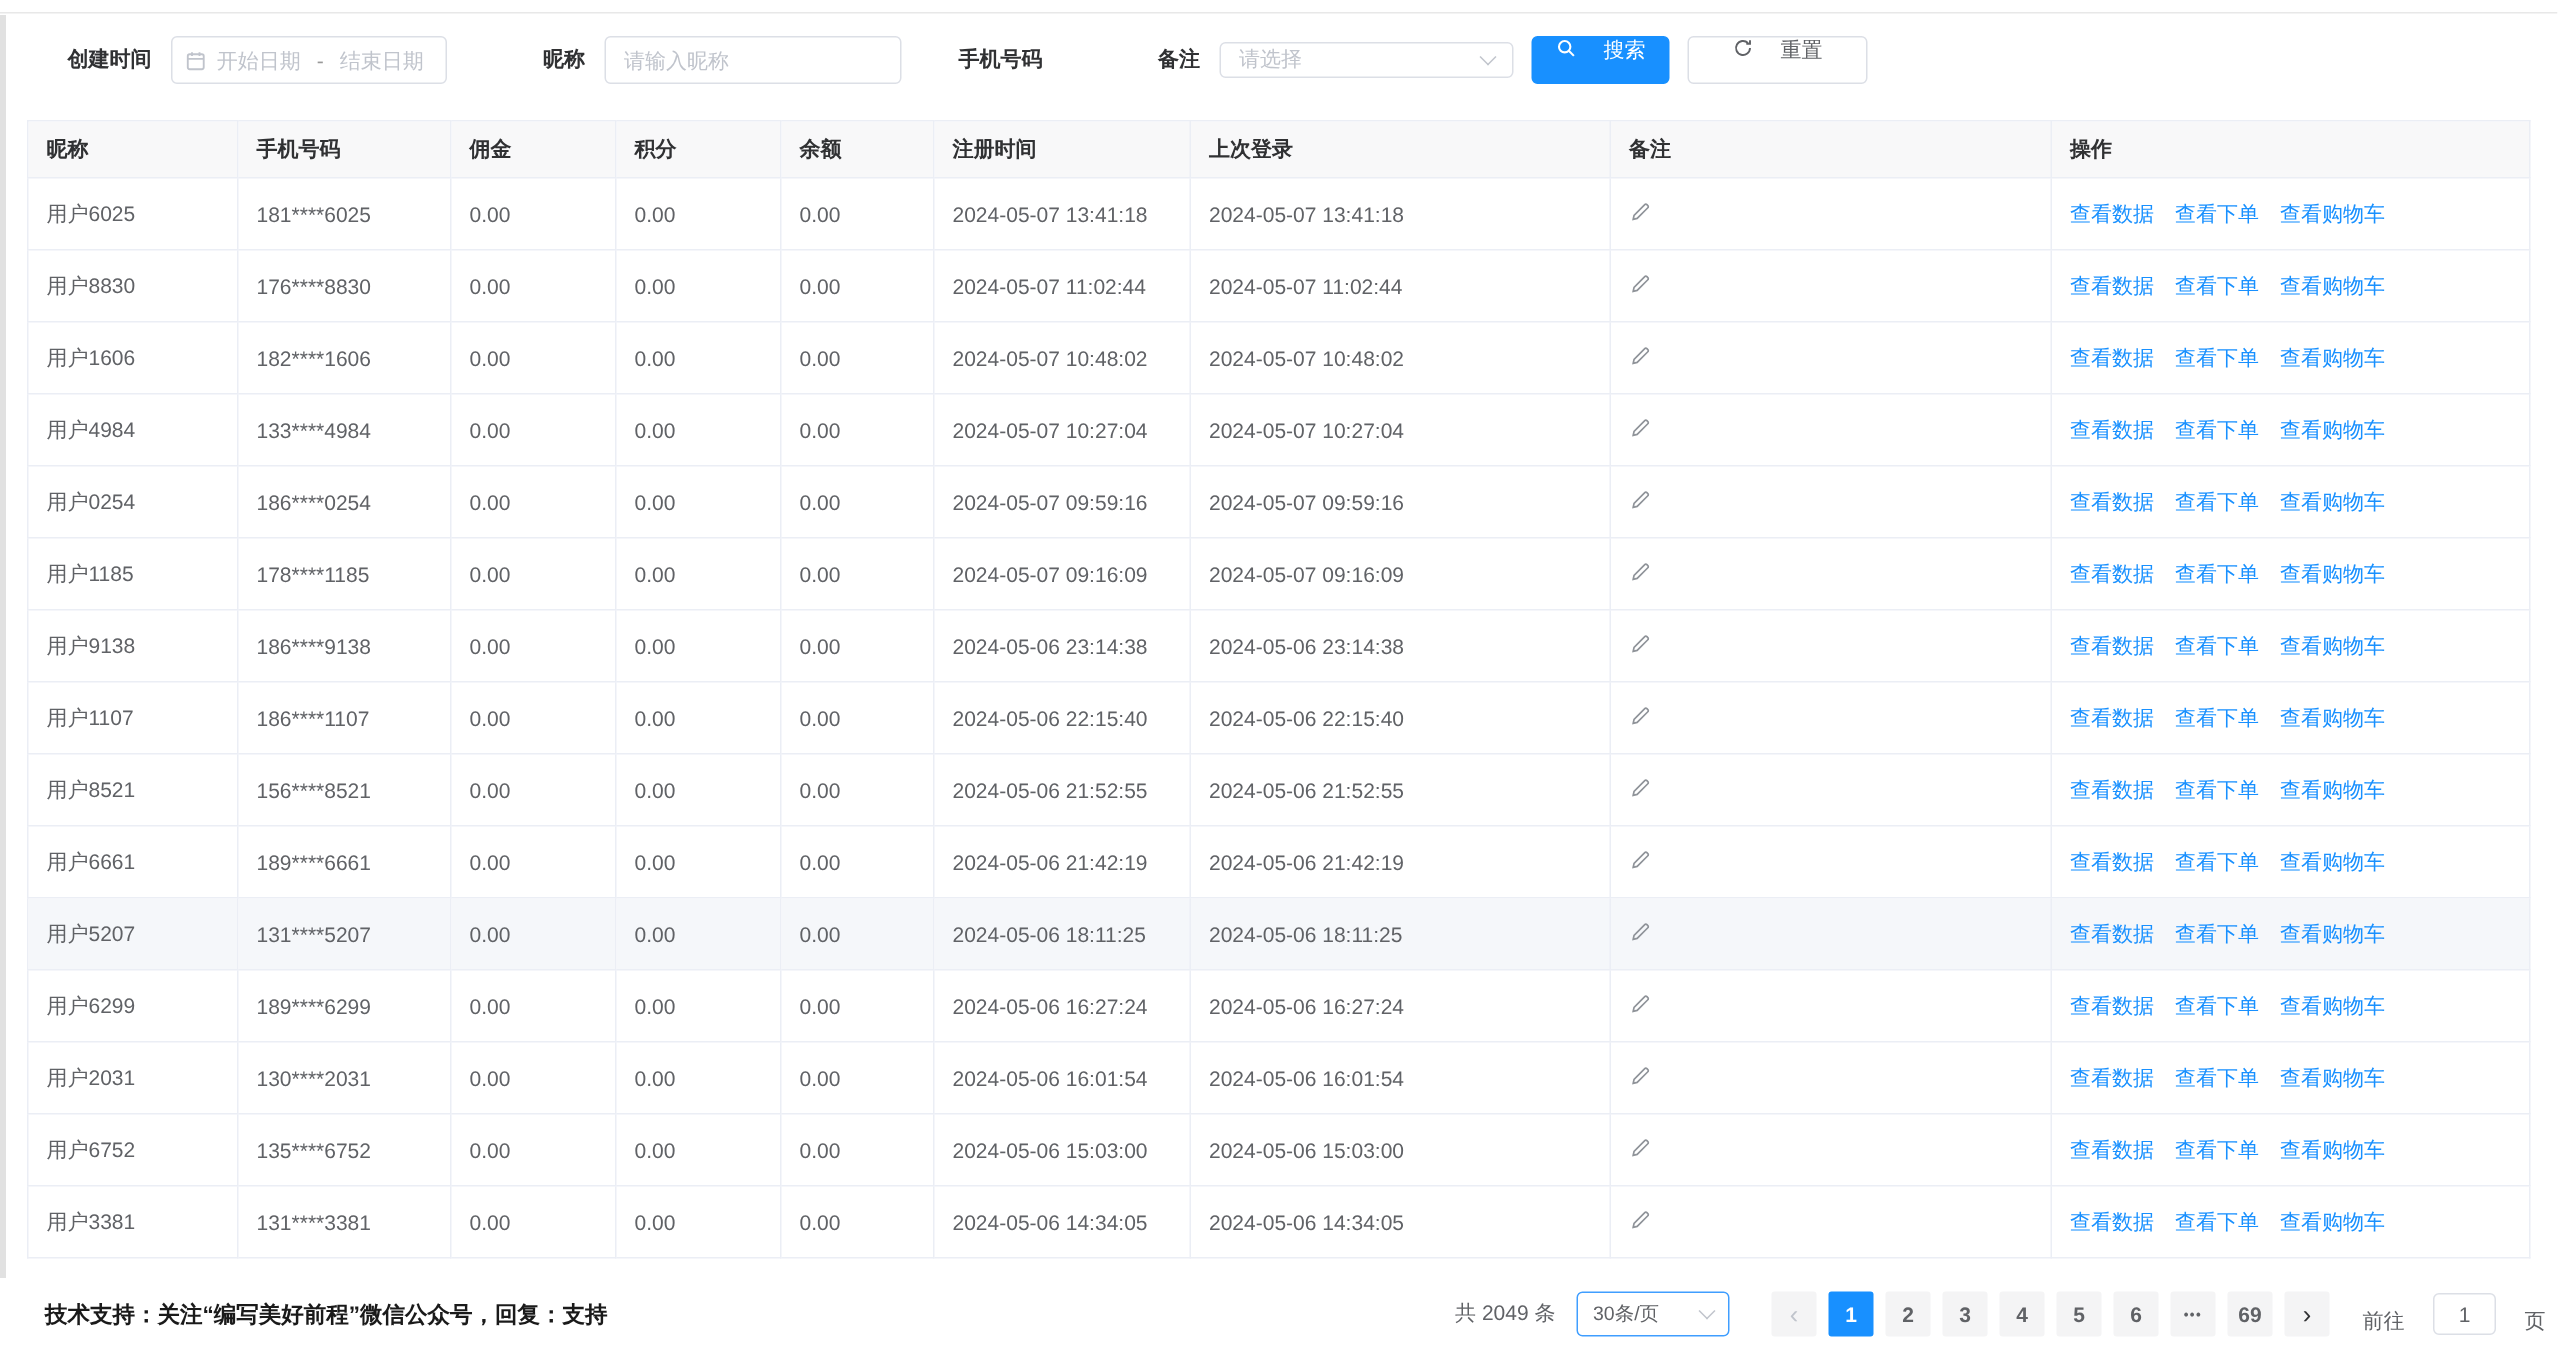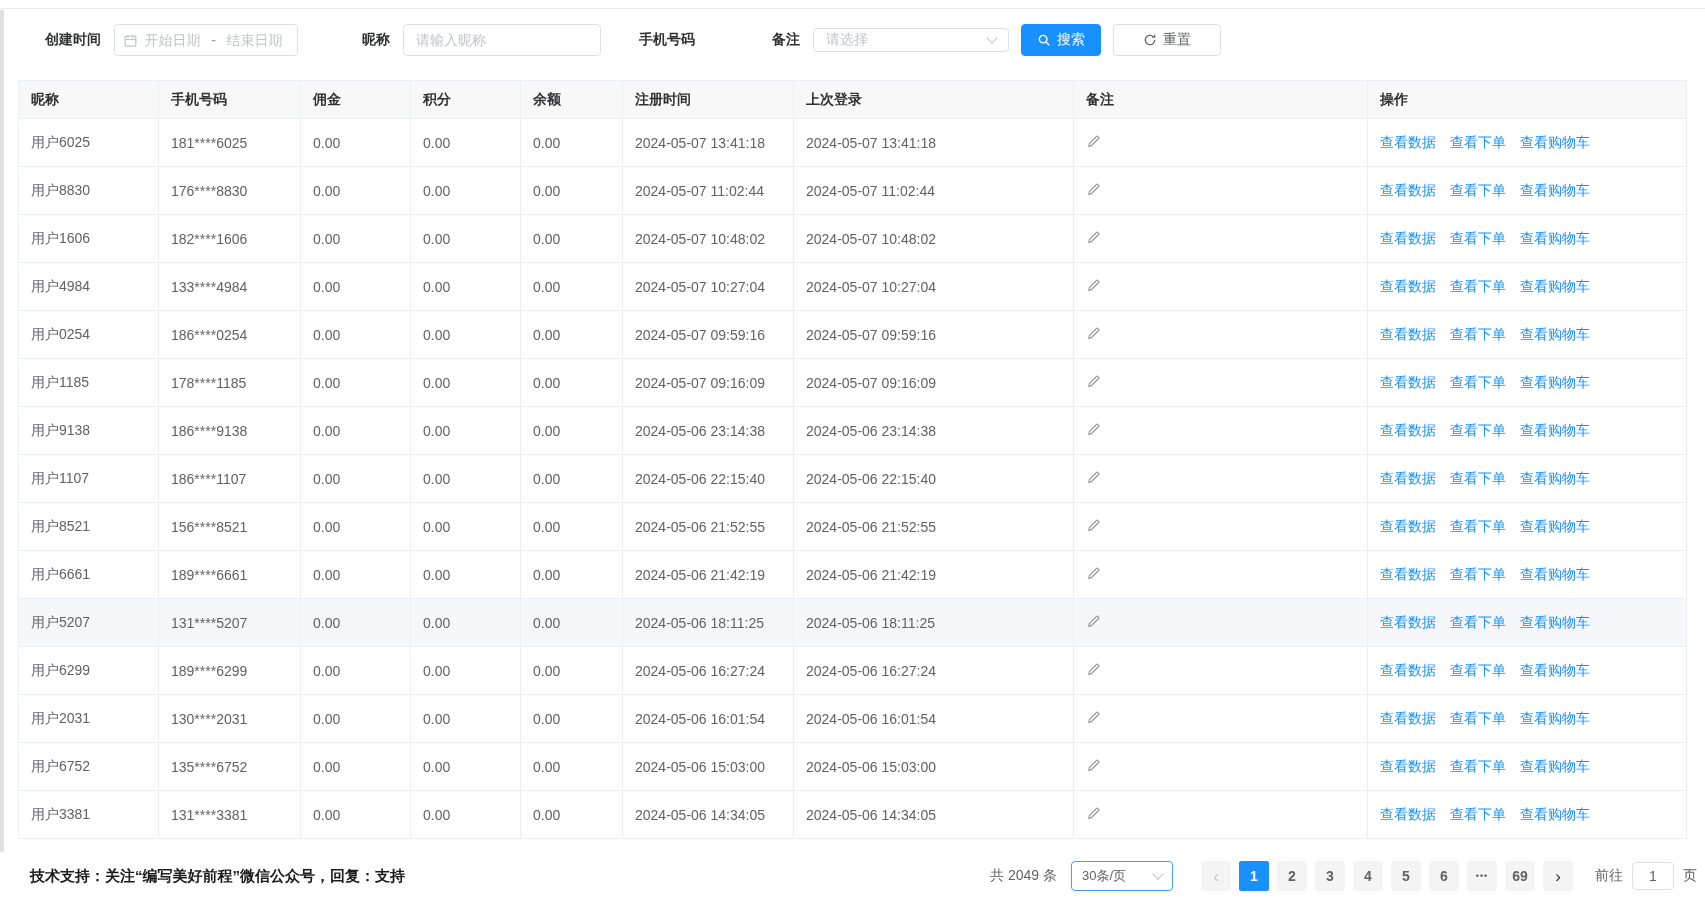--- a/index.html
+++ b/index.html
@@ -35,21 +35,21 @@
     height:24px; border:1px solid #dcdfe6; border-radius:4px; background:#fff;
     display:flex; align-items:center; justify-content:space-between;
     padding:0 12px; cursor:pointer;
   }
   .w196 { width:196px; } .w198 { width:198px; }
   .placeholder-text { font-size:14px; color:#c0c4cc; }
   .chevron-down {
     width:8px; height:8px; border-right:1.5px solid #c0c4cc; border-bottom:1.5px solid #c0c4cc;
     transform:rotate(45deg); margin-top:-4px;
   }
-  .btn { height:32px; border-radius:4px; font-size:14px; display:flex; align-items:center; gap:6px; cursor:pointer; }
+  .btn { height:32px; border-radius:4px; font-size:14px; display:flex; align-items:flex-start; gap:18px; cursor:pointer; }
   .btn-search { margin-left:12px; padding:0 15px; background:#1890ff; border:1px solid #1890ff; color:#fff; }
   .btn-reset { margin-left:12px; padding:0 29px; background:#fff; border:1px solid #dcdfe6; color:#606266; }
 
   
   table.user-table {
     width:1669px; margin:24px 18px 0; border-collapse:collapse; table-layout:fixed;
   }
   .user-table th, .user-table td {
     border:1px solid #ebeef5; padding:0 12px; font-size:14px; text-align:left;
     overflow:hidden; white-space:nowrap;
@@ -78,21 +78,21 @@
   .page-btn {
     min-width:30px; height:30px; margin:0 4px; border:none; border-radius:2px;
     background:#f4f4f5; color:#606266; font-size:14px; font-weight:600; cursor:pointer;
     font-family:"Liberation Sans","DejaVu Sans",sans-serif;
   }
   .page-btn.active { background:#1890ff; color:#fff; }
   .page-btn.ellipsis { font-size:9px; letter-spacing:1px; }
   .nav-btn { font-size:17px; font-weight:400; line-height:1; }
   .nav-prev { color:#c0c4cc; }
   .nav-next { color:#303133; }
-  .goto { display:flex; align-items:center; margin-left:18px; font-size:14px; color:#606266; gap:9px; }
+  .goto { display:flex; align-items:flex-end; margin-left:18px; font-size:14px; color:#606266; gap:19px; }
   .goto input {
     width:42px; height:28px; border:1px solid #dcdfe6; border-radius:4px;
     text-align:center; font-size:14px; color:#606266; outline:none;
   }
 </style>
 </head>
 <body>
 
 <div class="top-strip"></div>
 <div class="left-strip"></div>

